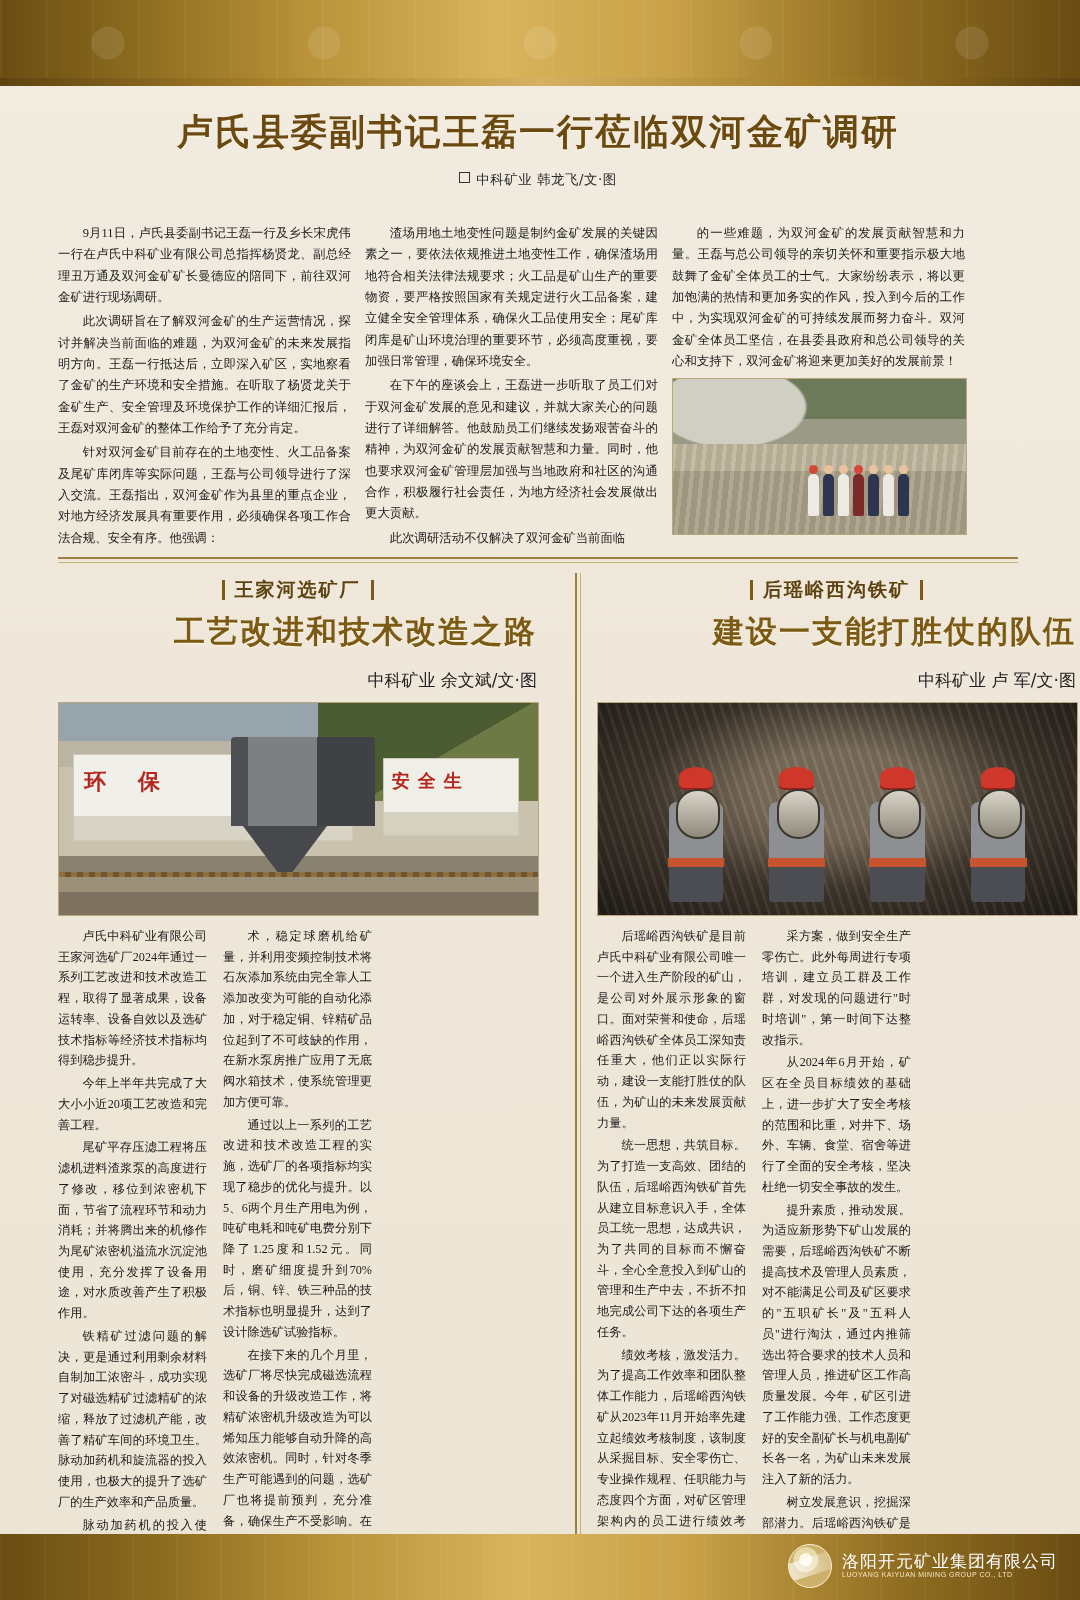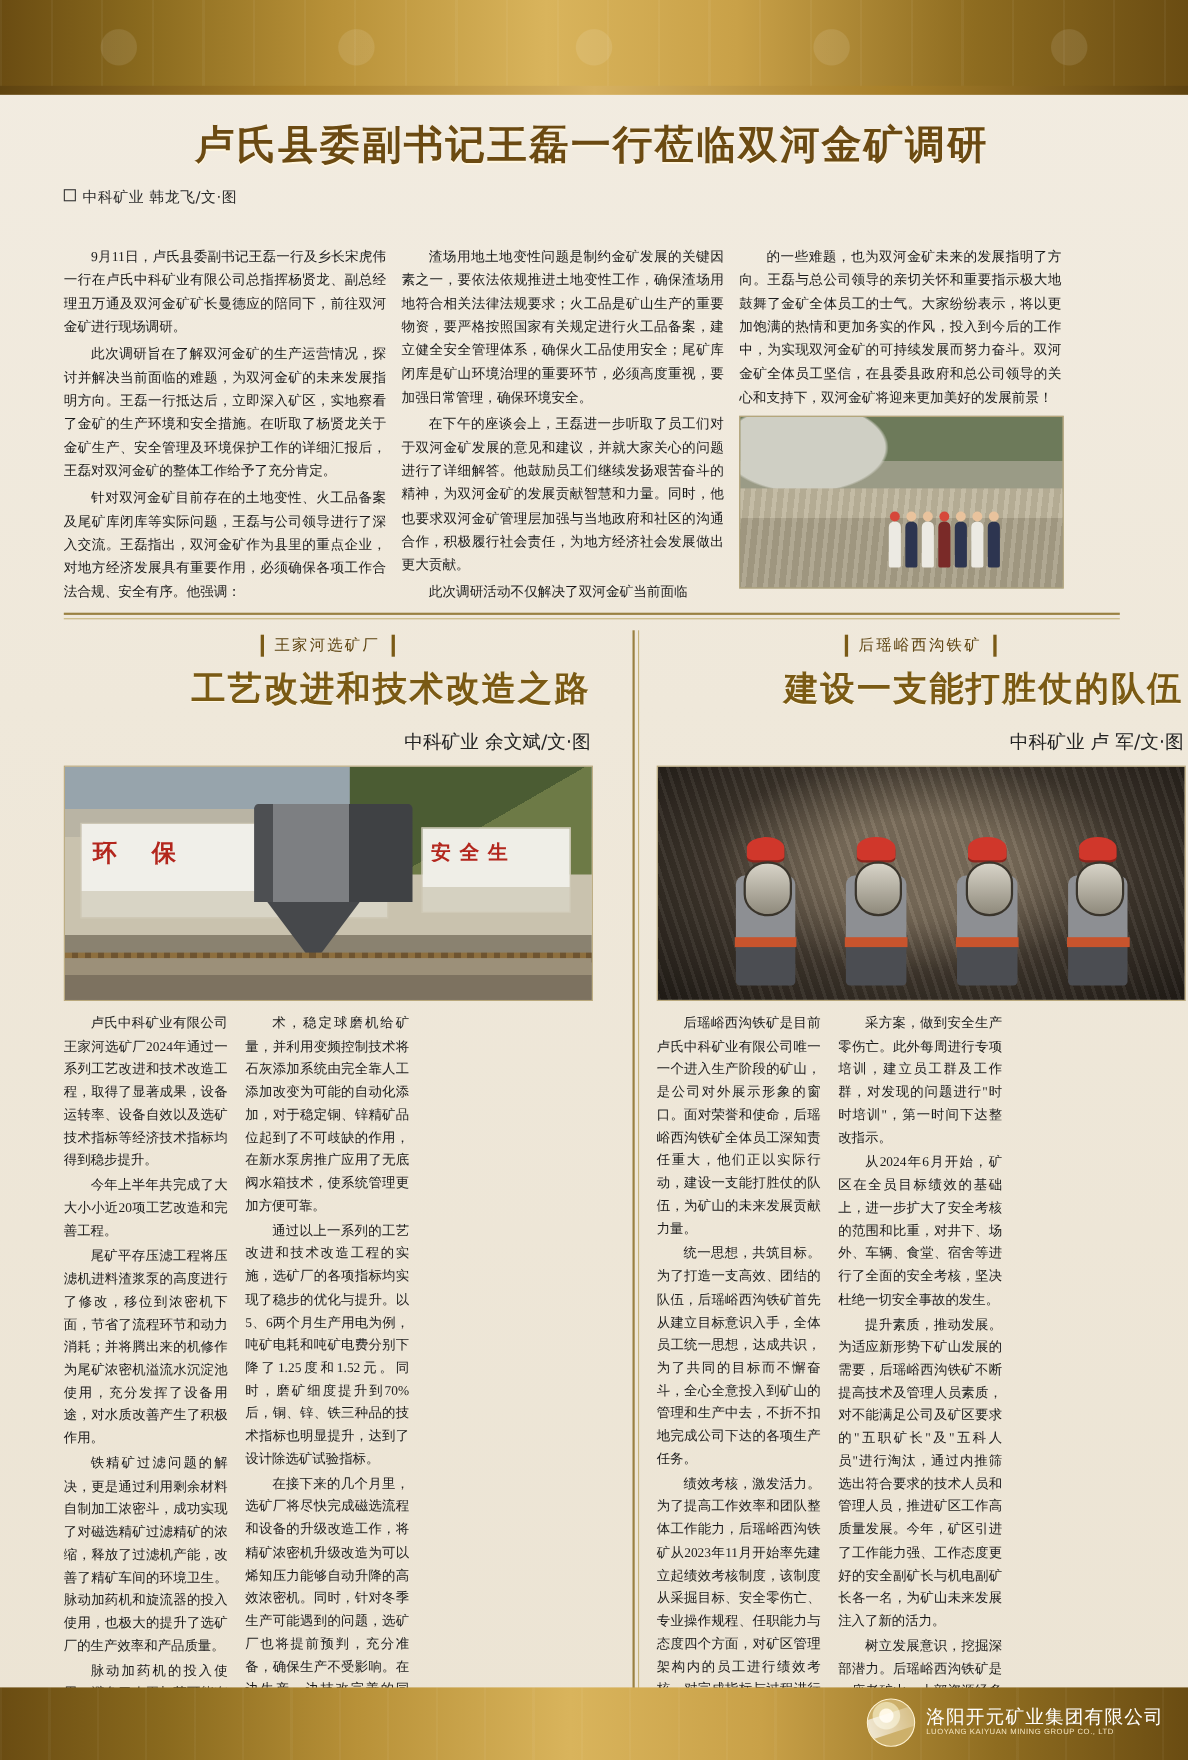--- a/index.html
+++ b/index.html
@@ -101,21 +101,21 @@
     text-align: center;
     font-size: 36px;
     font-weight: bold;
     letter-spacing: 2px;
     color: #6b4a12;
     margin: 14px 0 0 0;
     text-shadow: 0 1px 0 #fff6e0;
     font-family: "DejaVu Sans", "Liberation Sans", sans-serif;
   }
   .byline {
-    text-align: left;
+    text-align: center;
     font-size: 13.5px;
     color: #2b2b2b;
     margin: 14px 0 10px 0;
     letter-spacing: .5px;
     font-family: "DejaVu Sans", "Liberation Sans", sans-serif;
   }
   .byline .sq {
     display: inline-block;
     width: 9px; height: 9px;
     border: 1px solid #333;
@@ -242,24 +242,24 @@
   }
   .kicker .bar {
     display: inline-block;
     width: 3px; height: 20px;
     background: #7a5a16;
     vertical-align: middle;
     margin: 0 10px;
   }
   .kicker .txt {
     display: inline-block;
-    font-size: 14px;
+    font-size: 19px;
     letter-spacing: 2px;
     color: #5d4310;
-    font-weight: normal;
+    font-weight: bold;
     vertical-align: middle;
     font-family: "DejaVu Sans", "Liberation Sans", sans-serif;
   }
   .sub-headline {
     text-align: right;
     font-size: 31px;
     font-weight: bold;
     color: #7a5a14;
     letter-spacing: 2px;
     margin: 8px 0 0 0;
@@ -425,21 +425,21 @@
         <p class="para">9月11日，卢氏县委副书记王磊一行及乡长宋虎伟一行在卢氏中科矿业有限公司总指挥杨贤龙、副总经理丑万通及双河金矿矿长曼德应的陪同下，前往双河金矿进行现场调研。</p>
         <p class="para">此次调研旨在了解双河金矿的生产运营情况，探讨并解决当前面临的难题，为双河金矿的未来发展指明方向。王磊一行抵达后，立即深入矿区，实地察看了金矿的生产环境和安全措施。在听取了杨贤龙关于金矿生产、安全管理及环境保护工作的详细汇报后，王磊对双河金矿的整体工作给予了充分肯定。</p>
         <p class="para">针对双河金矿目前存在的土地变性、火工品备案及尾矿库闭库等实际问题，王磊与公司领导进行了深入交流。王磊指出，双河金矿作为县里的重点企业，对地方经济发展具有重要作用，必须确保各项工作合法合规、安全有序。他强调：</p>
       </div>
       <div class="col col-2">
         <p class="para">渣场用地土地变性问题是制约金矿发展的关键因素之一，要依法依规推进土地变性工作，确保渣场用地符合相关法律法规要求；火工品是矿山生产的重要物资，要严格按照国家有关规定进行火工品备案，建立健全安全管理体系，确保火工品使用安全；尾矿库闭库是矿山环境治理的重要环节，必须高度重视，要加强日常管理，确保环境安全。</p>
         <p class="para">在下午的座谈会上，王磊进一步听取了员工们对于双河金矿发展的意见和建议，并就大家关心的问题进行了详细解答。他鼓励员工们继续发扬艰苦奋斗的精神，为双河金矿的发展贡献智慧和力量。同时，他也要求双河金矿管理层加强与当地政府和社区的沟通合作，积极履行社会责任，为地方经济社会发展做出更大贡献。</p>
         <p class="para">此次调研活动不仅解决了双河金矿当前面临</p>
       </div>
       <div class="col col-3">
-        <p class="para">的一些难题，也为双河金矿未来的发展指明了方向。王磊与总公司领导的亲切关怀和重要指示极大地鼓舞了金矿全体员工的士气。大家纷纷表示，将以更加饱满的热情和更加务实的作风，投入到今后的工作中，为实现双河金矿的可持续发展而努力奋斗。双河金矿全体员工坚信，在县委县政府和总公司领导的关心和支持下，双河金矿将迎来更加美好的发展前景！</p>
+        <p class="para">的一些难题，为双河金矿的发展贡献智慧和力量。王磊与总公司领导的亲切关怀和重要指示极大地鼓舞了金矿全体员工的士气。大家纷纷表示，将以更加饱满的热情和更加务实的作风，投入到今后的工作中，为实现双河金矿的可持续发展而努力奋斗。双河金矿全体员工坚信，在县委县政府和总公司领导的关心和支持下，双河金矿将迎来更加美好的发展前景！</p>
         <div class="photo photo-quarry">
           <div class="fig-people">
             <div class="fig w helmet"></div>
             <div class="fig"></div>
             <div class="fig w"></div>
             <div class="fig r helmet"></div>
             <div class="fig"></div>
             <div class="fig w"></div>
             <div class="fig"></div>
           </div>

